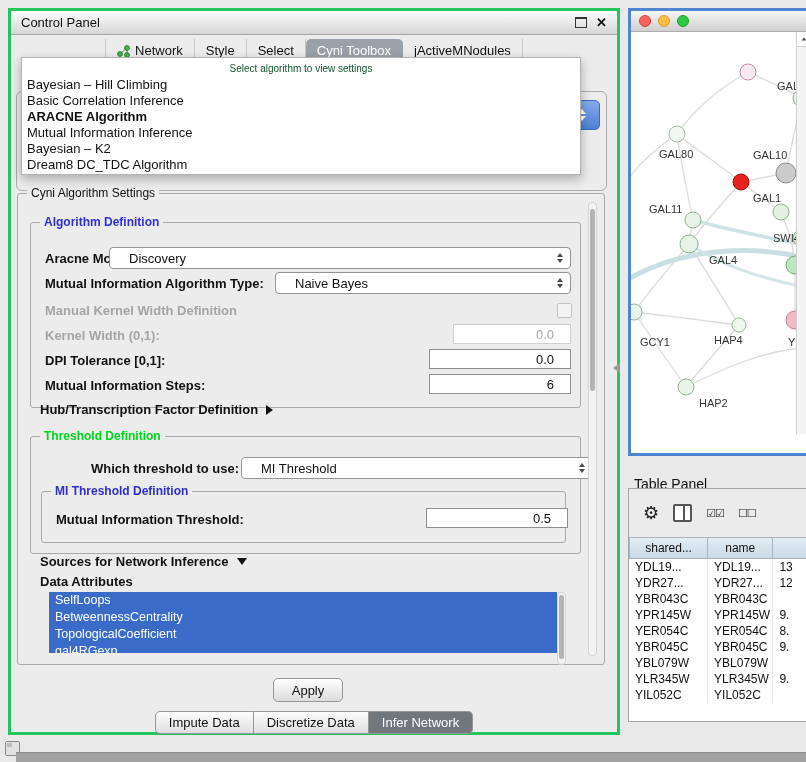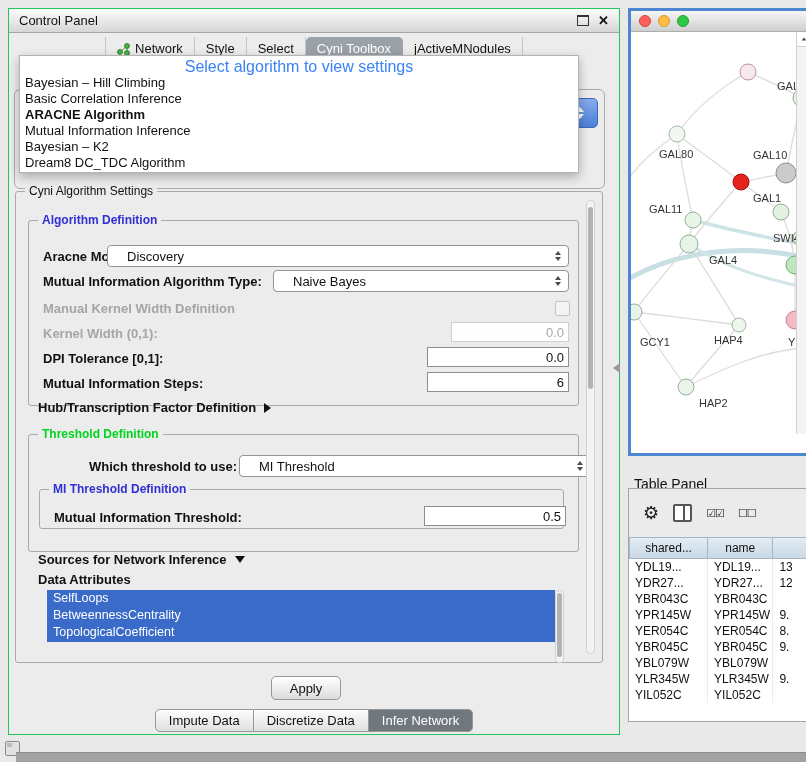--- a/index.html
+++ b/index.html
@@ -2,21 +2,21 @@
 <html><head>
 <meta charset="utf-8">
 <style>
   html,body{margin:0;padding:0;}
   body{width:806px;height:762px;overflow:hidden;position:relative;background:#e9e9e9;
        font-family:"Liberation Sans", sans-serif;color:#111;font-size:13px;}
   .abs{position:absolute;}
 
   
   #control-panel{left:8px;top:8px;width:612px;height:727px;background:#ececec;
-    border:1px solid #22c55e;box-sizing:border-box;}
+    border:3px solid #22c55e;box-sizing:border-box;}
   .titlebar{position:absolute;top:0;left:0;right:0;height:24px;
     background:linear-gradient(#fcfcfc,#d6d6d6);border-bottom:1px solid #a6a6a6;
     display:flex;align-items:center;padding:0 10px;box-sizing:border-box;}
   .win-controls{margin-left:auto;display:flex;align-items:center;gap:9px;}
   .float-icon{width:10px;height:8px;border:1px solid #333;border-top-width:2px;}
   .close-icon{font-size:13px;font-weight:bold;color:#111;line-height:1;}
 
   .tabbar{position:absolute;top:28px;left:0;right:0;height:23px;
     display:flex;justify-content:center;align-items:stretch;}
   .tab{display:flex;align-items:center;gap:5px;padding:0 11px;font-size:13px;
@@ -27,39 +27,39 @@
   .algo-group-back{left:5px;top:80px;width:589px;height:98px;border:1px solid #ababab;border-radius:6px;}
   .blue-stepper{left:552px;top:88px;width:34px;height:28px;border-radius:5px;
     background:linear-gradient(#86abec,#4b7fd6);border:1px solid #3b6bc0;
     display:flex;flex-direction:column;align-items:center;justify-content:center;gap:2px;}
   .tri-up-w{width:0;height:0;border-left:4px solid transparent;border-right:4px solid transparent;border-bottom:5px solid #fff;}
   .tri-down-w{width:0;height:0;border-left:4px solid transparent;border-right:4px solid transparent;border-top:5px solid #fff;}
 
   
   #algo-popup{left:10px;top:46px;width:560px;height:118px;background:#fff;
     border:1px solid #b3b3b3;box-shadow:0 4px 10px rgba(0,0,0,.28);z-index:40;padding-top:2px;box-sizing:border-box;}
-  .popup-placeholder{color:#3b82f6;text-align:center;height:17px;line-height:17px;font-size:16px;}
+  .popup-placeholder{color:#14532d;text-align:center;height:17px;line-height:17px;font-size:10px;}
   .algo-option{height:16px;line-height:16px;padding-left:5px;font-size:13px;white-space:nowrap;}
   .algo-option.selected{font-weight:bold;}
 
   
   .group{position:absolute;border:1px solid #a9a9a9;border-radius:3px;box-sizing:border-box;}
   .legend{position:absolute;top:-8px;left:9px;background:#ececec;padding:0 4px;font-size:12px;white-space:nowrap;}
   .legend.blue{color:#2f2fd3;font-weight:bold;}
   .legend.green{color:#00d41e;font-weight:bold;}
   .lbl{position:absolute;font-weight:bold;font-size:13px;white-space:nowrap;}
   .lbl.disabled{color:#a5a5a5;}
   .combo{position:absolute;background:#fff;border:1px solid #949494;border-radius:4px;
     display:flex;align-items:center;box-sizing:border-box;}
   .combo .val{flex:1;padding-left:19px;font-size:13px;white-space:nowrap;overflow:hidden;}
   .stepper{width:15px;display:flex;flex-direction:column;align-items:center;justify-content:center;gap:2px;margin-right:3px;}
   .tri-up{width:0;height:0;border-left:3.5px solid transparent;border-right:3.5px solid transparent;border-bottom:4px solid #4a4a4a;}
   .tri-down{width:0;height:0;border-left:3.5px solid transparent;border-right:3.5px solid transparent;border-top:4px solid #4a4a4a;}
   .field{position:absolute;background:#fff;border:1px solid #8e8e8e;box-sizing:border-box;
-    display:flex;align-items:center;justify-content:flex-end;padding-right:4px;font-size:13px;}
+    display:flex;align-items:center;justify-content:flex-end;padding-right:16px;font-size:13px;}
   .field.disabled{border-color:#cfcfcf;color:#a8a8a8;background:#fefefe;}
   .checkbox{position:absolute;width:13px;height:13px;background:#f4f4f4;border:1px solid #c3c3c3;border-radius:2px;}
   .arrow-right{display:inline-block;width:0;height:0;border-top:5px solid transparent;
     border-bottom:5px solid transparent;border-left:7px solid #111;margin-left:8px;}
   .arrow-down{display:inline-block;width:0;height:0;border-left:5px solid transparent;
     border-right:5px solid transparent;border-top:7px solid #111;margin-left:8px;}
   .flexrow{display:flex;align-items:center;}
 
   #attr-list{position:absolute;background:#fff;overflow:hidden;}
   .attr-item{height:17px;line-height:17px;background:#3b6bc9;color:#fff;font-size:12.5px;padding-left:6px;}
@@ -227,36 +227,36 @@
 
       <span class="lbl" style="left:60px;top:24px;">Which threshold to use:</span>
       <div class="combo" style="left:210px;top:20px;width:352px;height:22px;">
         <span class="val">MI Threshold</span>
         <span class="stepper">
             <span class="tri-up"></span>
             <span class="tri-down"></span>
           </span>
       </div>
 
-      <div class="group" style="left:10px;top:54px;width:525px;height:40px;background:#ececec;">
+      <div class="group" style="left:10px;top:54px;width:525px;height:52px;background:#ececec;">
         <span class="legend blue">MI Threshold Definition</span>
         <span class="lbl" style="left:14px;top:20px;">Mutual Information Threshold:</span>
         <div class="field" style="left:384px;top:16px;width:142px;height:20px;">
           <span>0.5</span>
         </div>
       </div>
     </div>
 
     <div class="flexrow abs" style="left:22px;top:360px;">
       <span class="lbl" style="position:static;">Sources for Network Inference</span>
       <span class="arrow-down"></span>
     </div>
     <span class="lbl" style="left:22px;top:380px;">Data Attributes</span>
 
-    <div id="attr-list" style="left:31px;top:398px;width:508px;height:52px;">
+    <div id="attr-list" style="left:31px;top:398px;width:508px;height:61px;">
         <div class="attr-item">SelfLoops</div>
         <div class="attr-item">BetweennessCentrality</div>
         <div class="attr-item">TopologicalCoefficient</div>
         <div class="attr-item">gal4RGexp</div>
       </div>
     <div class="vscroll" style="left:539px;top:398px;width:9px;height:73px;">
       <div class="vthumb" style="top:2px;height:64px;"></div>
     </div>
 
     <div class="vscroll" style="left:570px;top:8px;width:9px;height:454px;">

